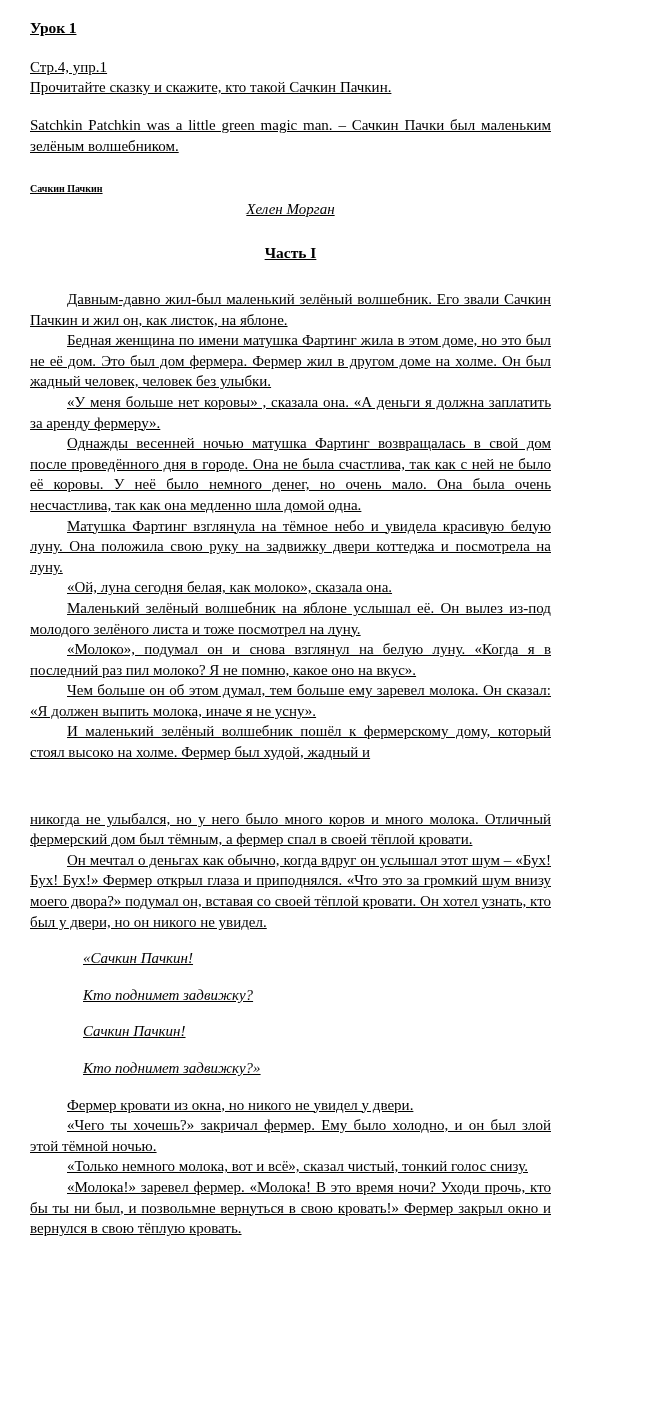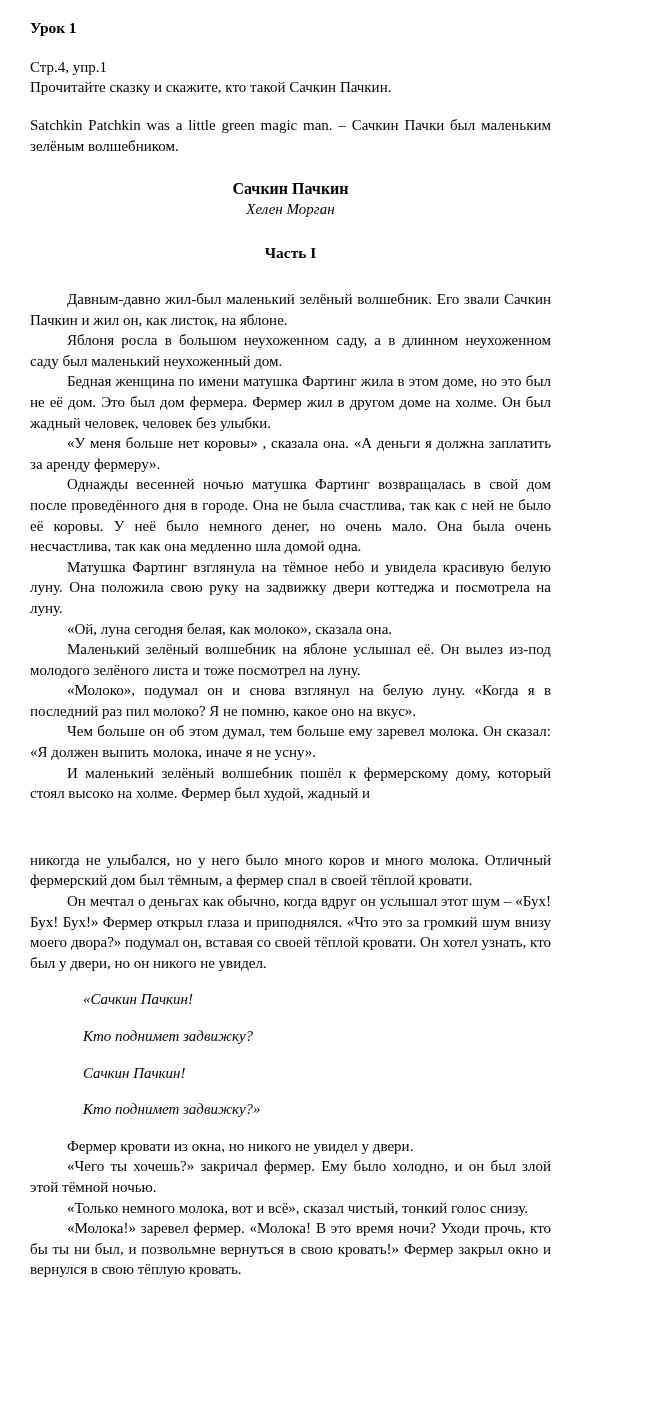--- a/index.html
+++ b/index.html
@@ -11,20 +11,21 @@
     width: 647px;
     height: 1409px;
     font-family: "Liberation Serif", "DejaVu Serif", serif;
     color: #000000;
     overflow: hidden;
   }
   .page {
     box-sizing: border-box;
     width: 570px;
     padding: 18px 19px 0 30px;
+    text-decoration: underline;
   }
   .lesson-title {
     font-size: 15.5px;
     font-weight: bold;
     line-height: 19px;
     margin: 0 0 20px 0;
     letter-spacing: -0.1px;
   }
   .task-ref,
   .task-instruction {
@@ -38,22 +39,21 @@
   .spacer-lg { height: 26px; }
   .gap-pagebreak { height: 46px; }
 
   .english-block {
     font-size: 15px;
     line-height: 20.5px;
     text-align: justify;
     margin: 0;
   }
   .story-title {
-    text-align: center;
-    font-size: 16px;
+    font-size: 10px;
     font-weight: bold;
     line-height: 21px;
     margin: 0;
   }
   .story-author {
     text-align: center;
     font-size: 15px;
     font-style: italic;
     line-height: 21px;
     margin: 0;
@@ -105,21 +105,20 @@
   <p class="story-author">Хелен Морган</p>
 
   <div class="spacer-md"></div>
 
   <p class="part-title">Часть I</p>
 
   <div class="spacer-lg"></div>
 
   <div class="body-text">
     <p>Давным-давно жил-был маленький зелёный волшебник. Его звали Сачкин Пачкин и жил он, как листок, на яблоне.</p>
-    <p>Яблоня росла в большом неухоженном саду, а в длинном неухоженном саду был маленький неухоженный дом.</p>
     <p>Бедная женщина по имени матушка Фартинг жила в этом доме, но это был не её дом. Это был дом фермера. Фермер жил в другом доме на холме. Он был жадный человек, человек без улыбки.</p>
     <p>«У меня больше нет коровы» , сказала она. «А деньги я должна заплатить за аренду фермеру».</p>
     <p>Однажды весенней ночью матушка Фартинг возвращалась в свой дом после проведённого дня в городе. Она не была счастлива, так как с ней не было её коровы. У неё было немного денег, но очень мало. Она была очень несчастлива, так как она медленно шла домой одна.</p>
     <p>Матушка Фартинг взглянула на тёмное небо и увидела красивую белую луну. Она положила свою руку на задвижку двери коттеджа и посмотрела на луну.</p>
     <p>«Ой, луна сегодня белая, как молоко», сказала она.</p>
     <p>Маленький зелёный волшебник на яблоне услышал её. Он вылез из-под молодого зелёного листа и тоже посмотрел на луну.</p>
     <p>«Молоко», подумал он и снова взглянул на белую луну. «Когда я в последний раз пил молоко? Я не помню, какое оно на вкус».</p>
     <p>Чем больше он об этом думал, тем больше ему заревел молока. Он сказал: «Я должен выпить молока, иначе я не усну».</p>
     <p>И маленький зелёный волшебник пошёл к фермерскому дому, который стоял высоко на холме. Фермер был худой, жадный и</p>
   </div>

